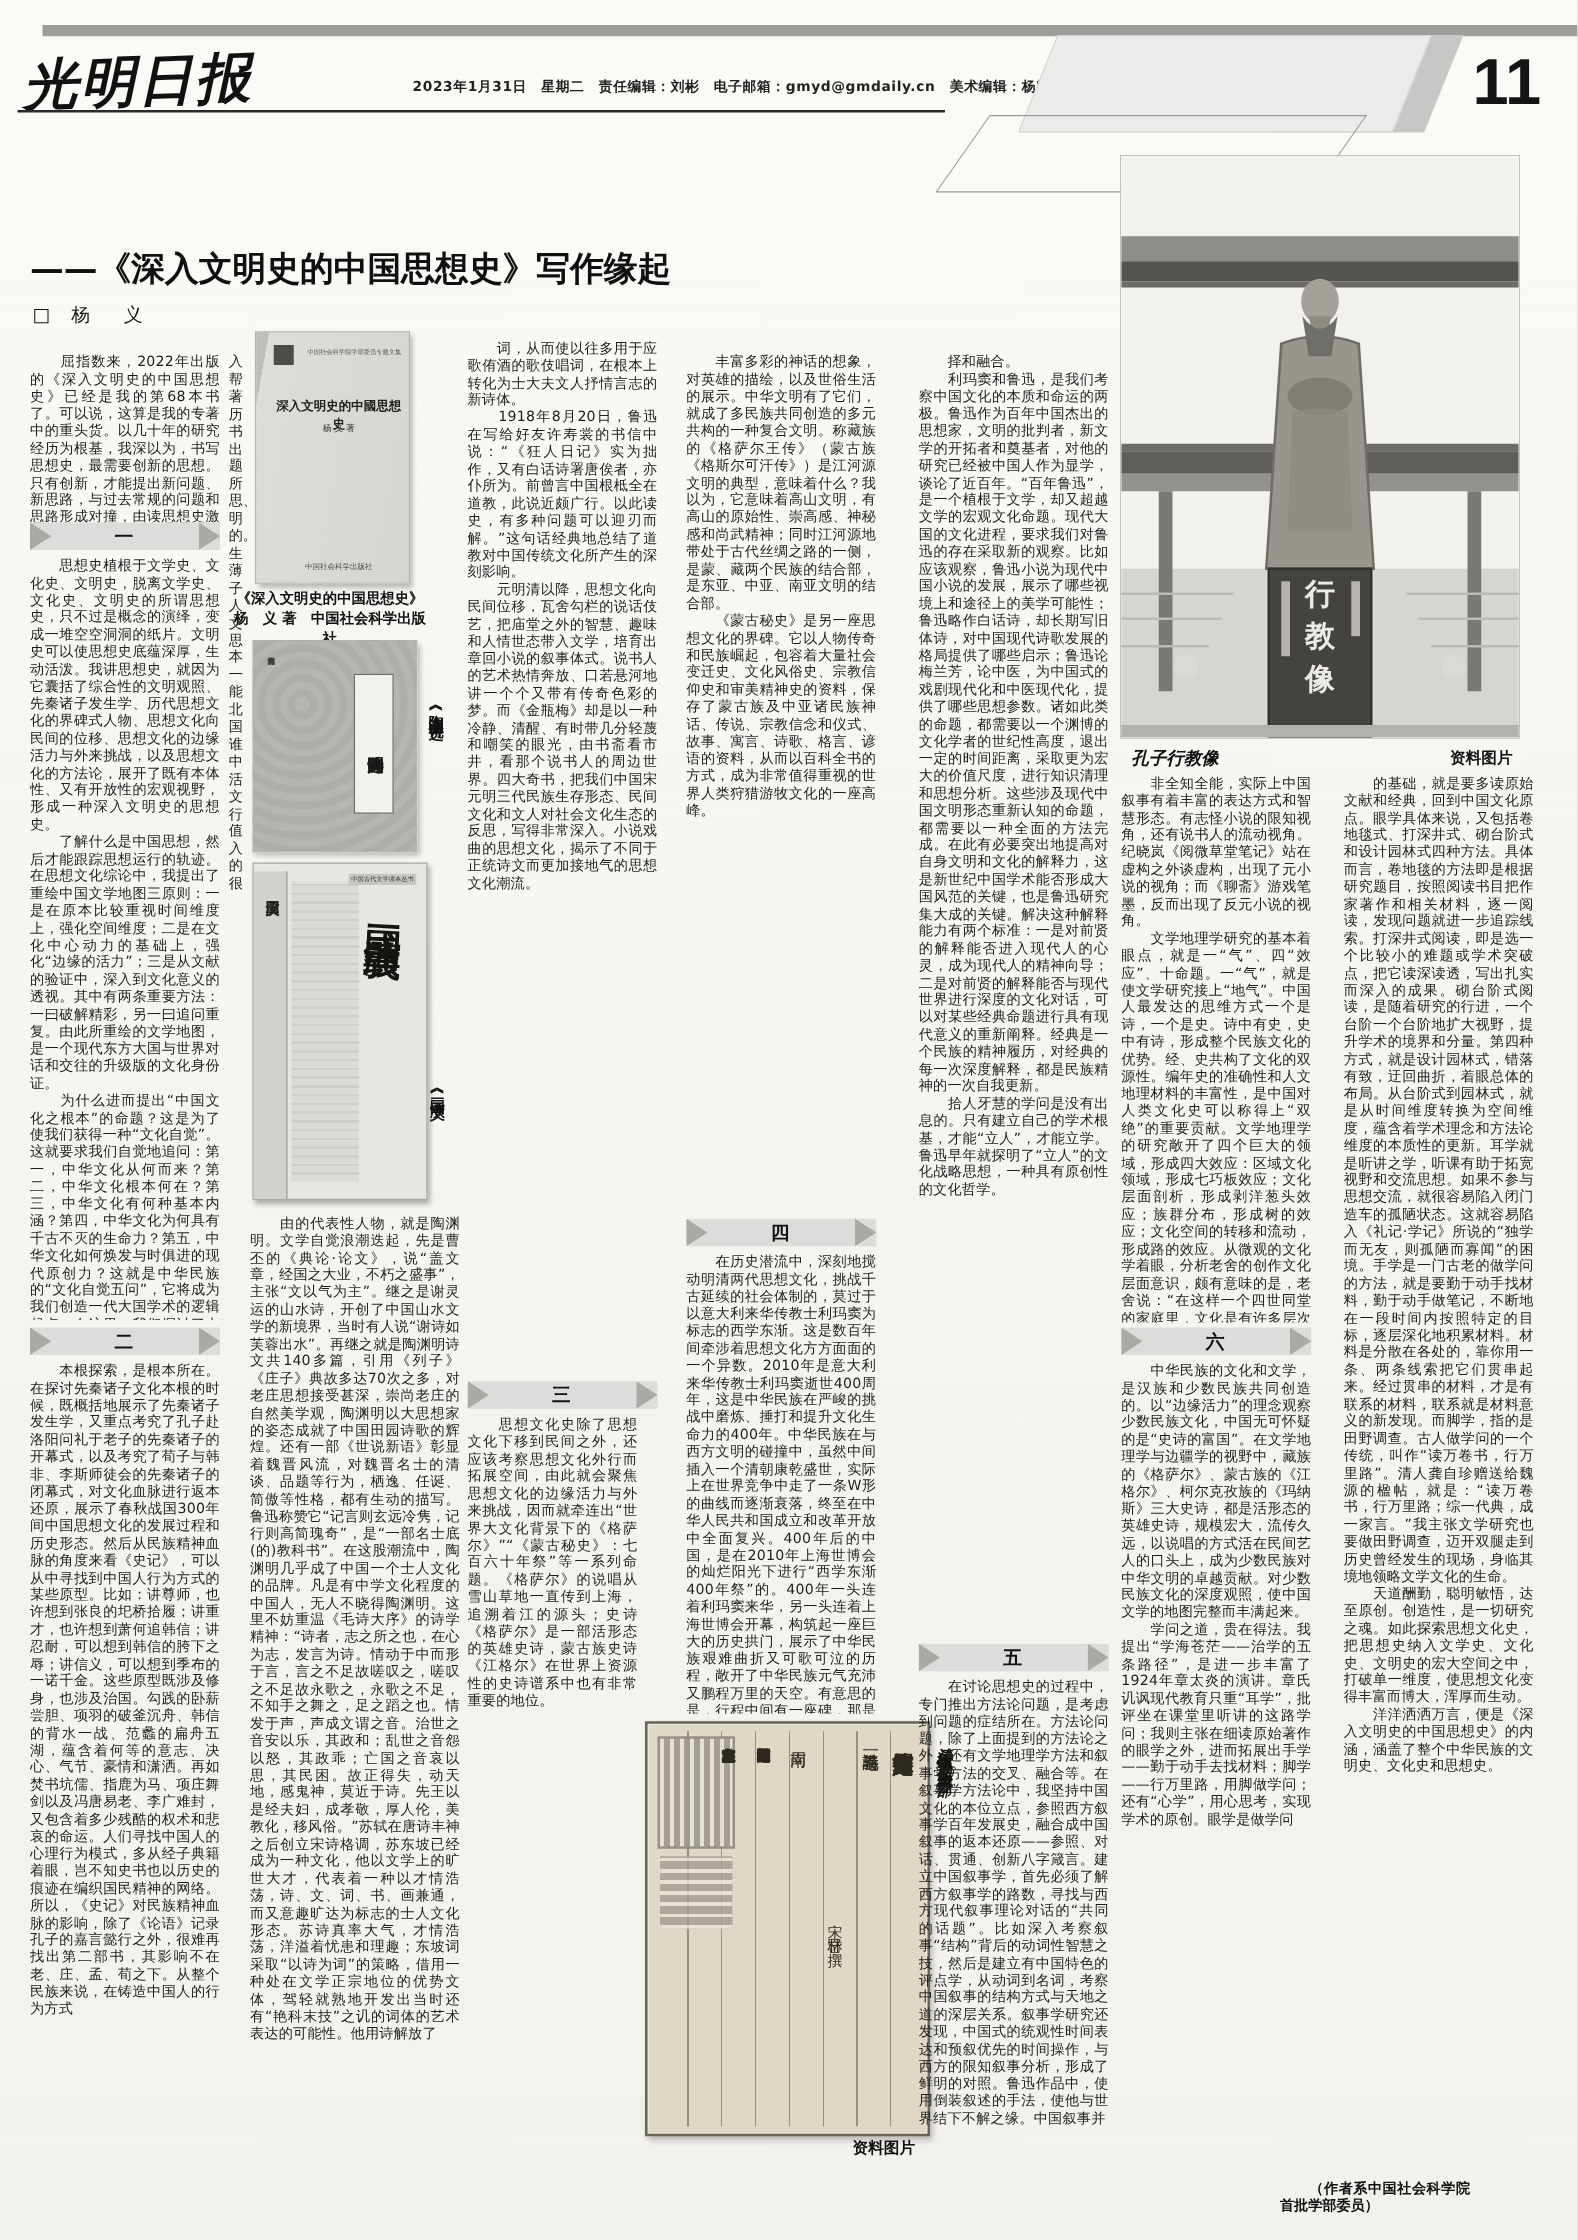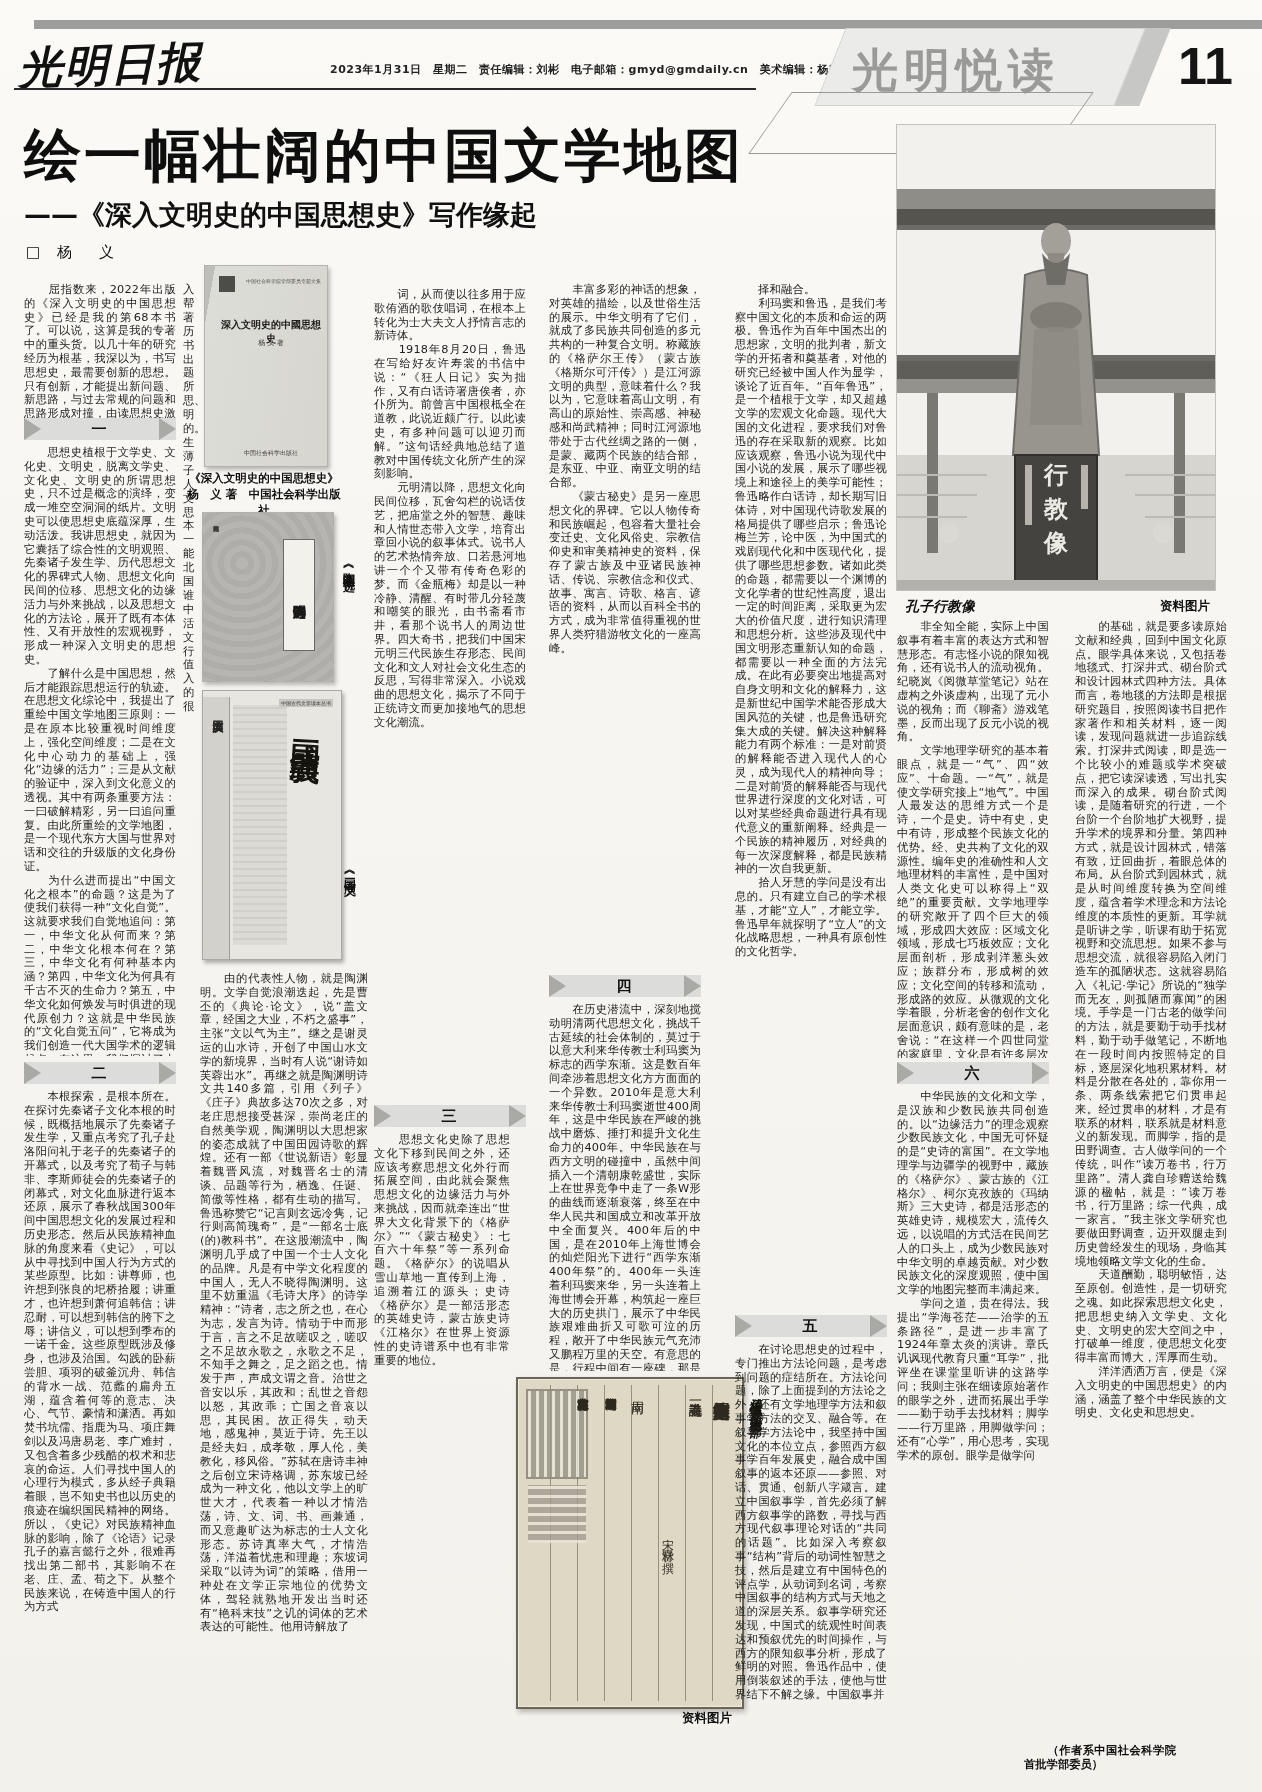--- a/index.html
+++ b/index.html
@@ -85,24 +85,22 @@
 
 <div id="page">
 
   <div class="abs" id="topbar"></div>
   <div class="abs" id="logo">光明日报</div>
   <div class="abs" id="dateline">2023年1月31日　星期二　责任编辑：刘彬　电子邮箱：gmyd@gmdaily.cn　美术编辑：杨震</div>
   <div class="abs" id="mastrule"></div>
   <div class="abs" id="band-back"></div>
   <div class="abs" id="band"></div>
   <div class="abs" id="band-outline"></div>
-  <div class="abs" id="band-title">光明悦读</div>
   <div class="abs" id="pageno">11</div>
 
-  <div class="abs" id="headline">绘一幅壮阔的中国文学地图</div>
   <div class="abs" id="subhead">——《深入文明史的中国思想史》写作缘起</div>
   <div class="abs" id="author">□ 杨　义</div>
 
   <div class="abs coltext" style="left:24px;top:283px;width:152px;height:135px;">　　屈指数来，2022年出版的《深入文明史的中国思想史》已经是我的第68本书了。可以说，这算是我的专著中的重头货。以几十年的研究经历为根基，我深以为，书写思想史，最需要创新的思想。只有创新，才能提出新问题、新思路，与过去常规的问题和思路形成对撞，由读思想史激发新思想。而这一点，正是我写作这部思想史的基本追求。</div>
   <div class="abs divider" style="left:24px;top:418px;width:152px;">
       <span class="num">一</span>
     </div>
   <div class="abs coltext" style="left:24px;top:446px;width:152px;height:610px;">　　思想史植根于文学史、文化史、文明史，脱离文学史、文化史、文明史的所谓思想史，只不过是概念的演绎，变成一堆空空洞洞的纸片。文明史可以使思想史底蕴深厚，生动活泼。我讲思想史，就因为它囊括了综合性的文明观照、先秦诸子发生学、历代思想文化的界碑式人物、思想文化向民间的位移、思想文化的边缘活力与外来挑战，以及思想文化的方法论，展开了既有本体性、又有开放性的宏观视野，形成一种深入文明史的思想史。
 　　了解什么是中国思想，然后才能跟踪思想运行的轨迹。在思想文化综论中，我提出了重绘中国文学地图三原则：一是在原本比较重视时间维度上，强化空间维度；二是在文化中心动力的基础上，强化“边缘的活力”；三是从文献的验证中，深入到文化意义的透视。其中有两条重要方法：一曰破解精彩，另一曰追问重复。由此所重绘的文学地图，是一个现代东方大国与世界对话和交往的升级版的文化身份证。
 　　为什么进而提出“中国文化之根本”的命题？这是为了使我们获得一种“文化自觉”。这就要求我们自觉地追问：第一，中华文化从何而来？第二，中华文化根本何在？第三，中华文化有何种基本内涵？第四，中华文化为何具有千古不灭的生命力？第五，中华文化如何焕发与时俱进的现代原创力？这就是中华民族的“文化自觉五问”，它将成为我们创造一代大国学术的逻辑起点。在这里，我们探讨了中华文化的深厚性、中华文化的原创性、中华民族文化的包容性、中华民族文化血脉的丰沛性和中华民族文化景观的丰美性，从而自觉地形成了文化的五纲目。</div>
@@ -136,21 +134,21 @@
   <div class="abs" id="book3">
     <div class="spine"><span>三国演义</span></div>
     <div class="wood"></div>
     <div class="serbox">中国古代文学读本丛书</div>
     <div class="bigtitle">三國演義</div>
   </div>
   <div class="abs vcap" style="left:341px;top:866px;height:100px;">《三国演义》</div>
 
   <div class="abs coltext" style="left:200px;top:972px;width:168px;height:810px;">　　由的代表性人物，就是陶渊明。文学自觉浪潮迭起，先是曹丕的《典论·论文》，说“盖文章，经国之大业，不朽之盛事”，主张“文以气为主”。继之是谢灵运的山水诗，开创了中国山水文学的新境界，当时有人说“谢诗如芙蓉出水”。再继之就是陶渊明诗文共140多篇，引用《列子》《庄子》典故多达70次之多，对老庄思想接受甚深，崇尚老庄的自然美学观，陶渊明以大思想家的姿态成就了中国田园诗歌的辉煌。还有一部《世说新语》彰显着魏晋风流，对魏晋名士的清谈、品题等行为，栖逸、任诞、简傲等性格，都有生动的描写。鲁迅称赞它“记言则玄远冷隽，记行则高简瑰奇”，是“一部名士底(的)教科书”。在这股潮流中，陶渊明几乎成了中国一个士人文化的品牌。凡是有中学文化程度的中国人，无人不晓得陶渊明。这里不妨重温《毛诗大序》的诗学精神：“诗者，志之所之也，在心为志，发言为诗。情动于中而形于言，言之不足故嗟叹之，嗟叹之不足故永歌之，永歌之不足，不知手之舞之，足之蹈之也。情发于声，声成文谓之音。治世之音安以乐，其政和；乱世之音怨以怒，其政乖；亡国之音哀以思，其民困。故正得失，动天地，感鬼神，莫近于诗。先王以是经夫妇，成孝敬，厚人伦，美教化，移风俗。”苏轼在唐诗丰神之后创立宋诗格调，苏东坡已经成为一种文化，他以文学上的旷世大才，代表着一种以才情浩荡，诗、文、词、书、画兼通，而又意趣旷达为标志的士人文化形态。苏诗真率大气，才情浩荡，洋溢着忧患和理趣；东坡词采取“以诗为词”的策略，借用一种处在文学正宗地位的优势文体，驾轻就熟地开发出当时还有“艳科末技”之讥的词体的艺术表达的可能性。他用诗解放了</div>
 
-  <div class="abs coltext" style="left:374px;top:288px;width:152px;height:818px;">　　词，从而使以往多用于应歌侑酒的歌伎唱词，在根本上转化为士大夫文人抒情言志的新诗体。
+  <div class="abs coltext" style="left:374px;top:272px;width:152px;height:818px;">　　词，从而使以往多用于应歌侑酒的歌伎唱词，在根本上转化为士大夫文人抒情言志的新诗体。
 　　1918年8月20日，鲁迅在写给好友许寿裳的书信中说：“《狂人日记》实为拙作，又有白话诗署唐俟者，亦仆所为。前曾言中国根柢全在道教，此说近颇广行。以此读史，有多种问题可以迎刃而解。”这句话经典地总结了道教对中国传统文化所产生的深刻影响。
 　　元明清以降，思想文化向民间位移，瓦舍勾栏的说话伎艺，把庙堂之外的智慧、趣味和人情世态带入文学，培育出章回小说的叙事体式。说书人的艺术热情奔放、口若悬河地讲一个个又带有传奇色彩的梦。而《金瓶梅》却是以一种冷静、清醒、有时带几分轻蔑和嘲笑的眼光，由书斋看市井，看那个说书人的周边世界。四大奇书，把我们中国宋元明三代民族生存形态、民间文化和文人对社会文化生态的反思，写得非常深入。小说戏曲的思想文化，揭示了不同于正统诗文而更加接地气的思想文化潮流。</div>
   <div class="abs divider" style="left:374px;top:1105px;width:152px;">
       <span class="num">三</span>
     </div>
   <div class="abs coltext" style="left:374px;top:1133px;width:136px;height:645px;">　　思想文化史除了思想文化下移到民间之外，还应该考察思想文化外行而拓展空间，由此就会聚焦思想文化的边缘活力与外来挑战，因而就牵连出“世界大文化背景下的《格萨尔》”“《蒙古秘史》：七百六十年祭”等一系列命题。《格萨尔》的说唱从雪山草地一直传到上海，追溯着江的源头；史诗《格萨尔》是一部活形态的英雄史诗，蒙古族史诗《江格尔》在世界上资源性的史诗谱系中也有非常重要的地位。</div>
 
   <div class="abs coltext" style="left:549px;top:283px;width:152px;height:688px;">　　丰富多彩的神话的想象，对英雄的描绘，以及世俗生活的展示。中华文明有了它们，就成了多民族共同创造的多元共构的一种复合文明。称藏族的《格萨尔王传》（蒙古族《格斯尔可汗传》）是江河源文明的典型，意味着什么？我以为，它意味着高山文明，有高山的原始性、崇高感、神秘感和尚武精神；同时江河源地带处于古代丝绸之路的一侧，是蒙、藏两个民族的结合部，是东亚、中亚、南亚文明的结合部。
 　　《蒙古秘史》是另一座思想文化的界碑。它以人物传奇和民族崛起，包容着大量社会变迁史、文化风俗史、宗教信仰史和审美精神史的资料，保存了蒙古族及中亚诸民族神话、传说、宗教信念和仪式、故事、寓言、诗歌、格言、谚语的资料，从而以百科全书的方式，成为非常值得重视的世界人类狩猎游牧文化的一座高峰。</div>
   <div class="abs divider" style="left:549px;top:975px;width:152px;">

